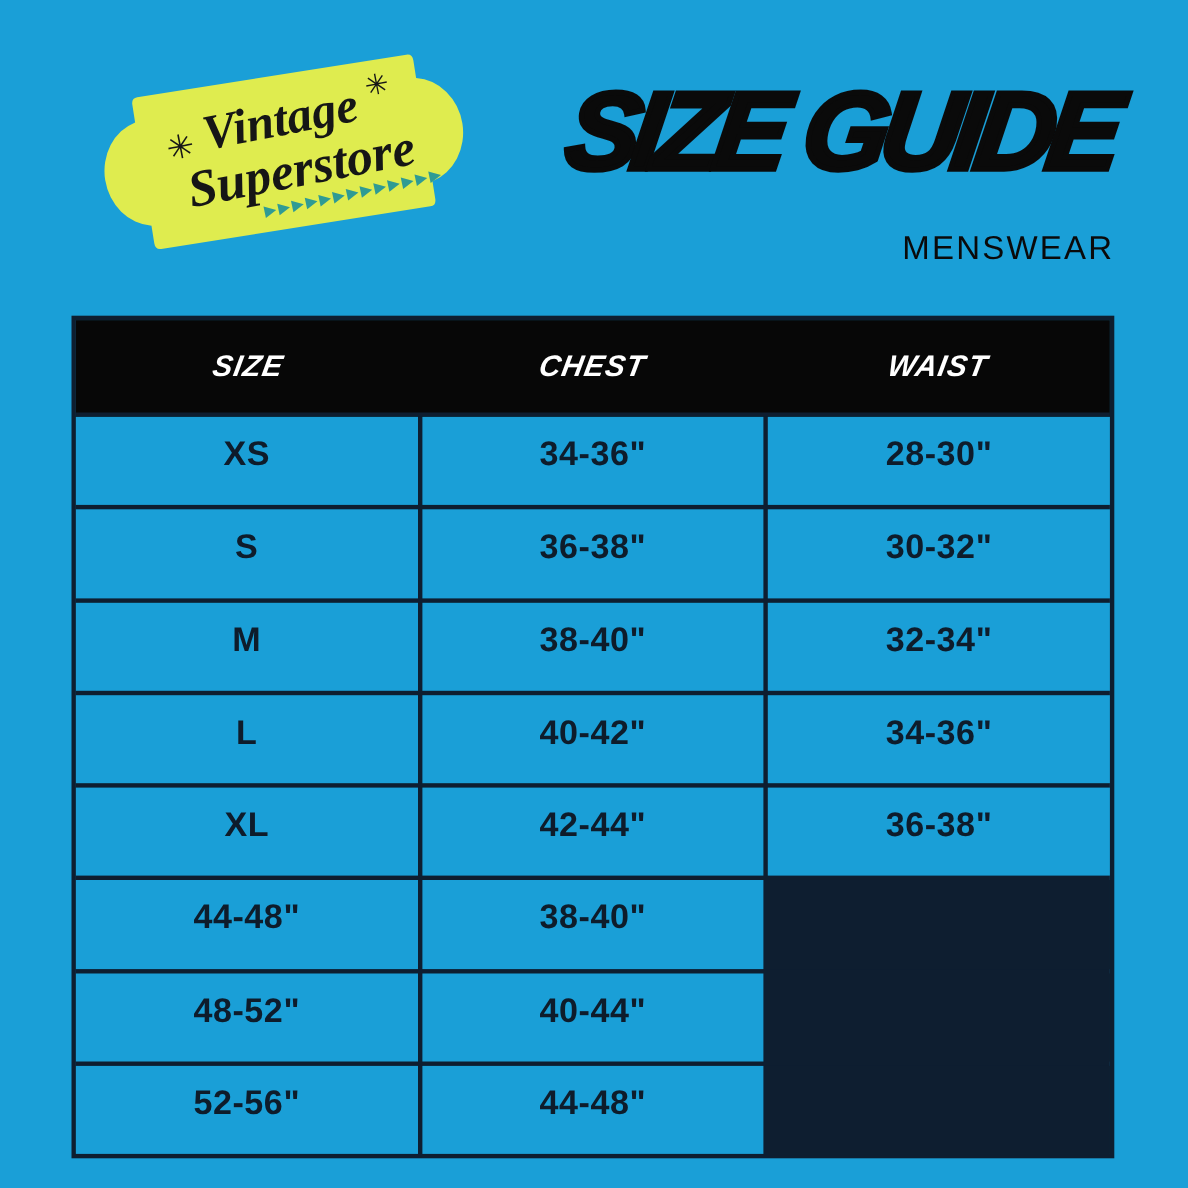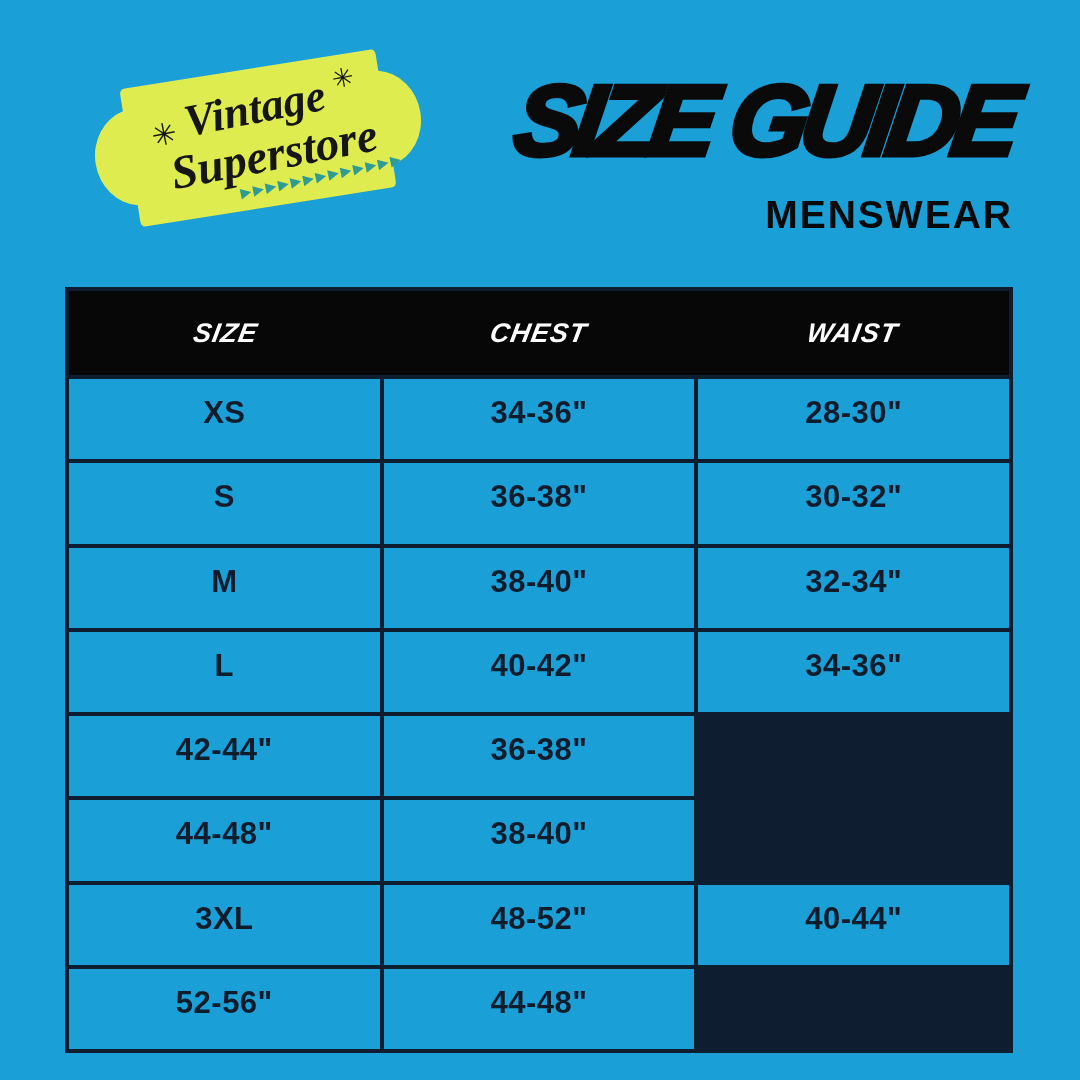--- a/index.html
+++ b/index.html
@@ -34,21 +34,21 @@
   }
 
   
   .title-block{position:absolute;top:48px;right:67px;text-align:right;color:var(--ink,#0A0A0A);}
   .title{
     font-style:italic;font-weight:700;font-size:100px;line-height:1.45;
     letter-spacing:-7px;white-space:nowrap;
     transform:skewX(-8deg);
     -webkit-text-stroke:5px var(--ink,#0A0A0A);
   }
-  .subtitle{font-weight:700;font-size:39px;letter-spacing:2px;white-space:nowrap;}
+  .subtitle{margin-top:16px;font-weight:400;font-size:30px;letter-spacing:2px;white-space:nowrap;}
 
   
   .size-table{
     position:absolute;left:65px;top:287px;width:948px;height:766px;
     border:4px solid var(--table-border,#0E1E30);
     display:flex;flex-direction:column;box-sizing:border-box;
   }
   .thead{
     flex:none;height:84px;background:var(--header-bg,#070707);
     border-bottom:4px solid var(--table-border,#0E1E30);
@@ -120,29 +120,29 @@
         <div class="cell">M</div>
         <div class="cell">38-40"</div>
         <div class="cell">32-34"</div>
       </div>
       <div class="row">
         <div class="cell">L</div>
         <div class="cell">40-42"</div>
         <div class="cell">34-36"</div>
       </div>
       <div class="row">
+        <div class="cell">XL</div>
         <div class="cell">42-44"</div>
         <div class="cell">36-38"</div>
       </div>
       <div class="row">
         <div class="cell">44-48"</div>
         <div class="cell">38-40"</div>
       </div>
       <div class="row">
-        <div class="cell">3XL</div>
         <div class="cell">48-52"</div>
         <div class="cell">40-44"</div>
       </div>
       <div class="row">
         <div class="cell">52-56"</div>
         <div class="cell">44-48"</div>
       </div>
     </div>
   </div>
 

